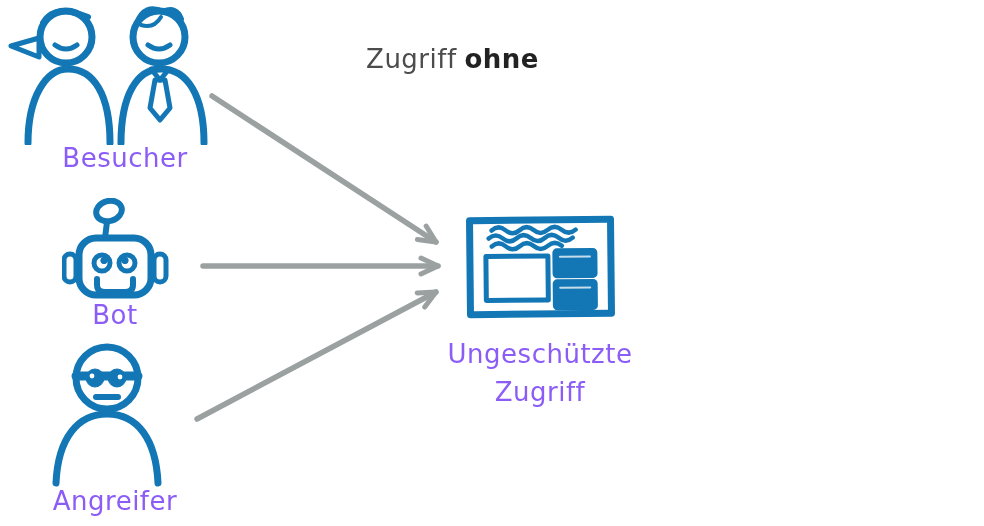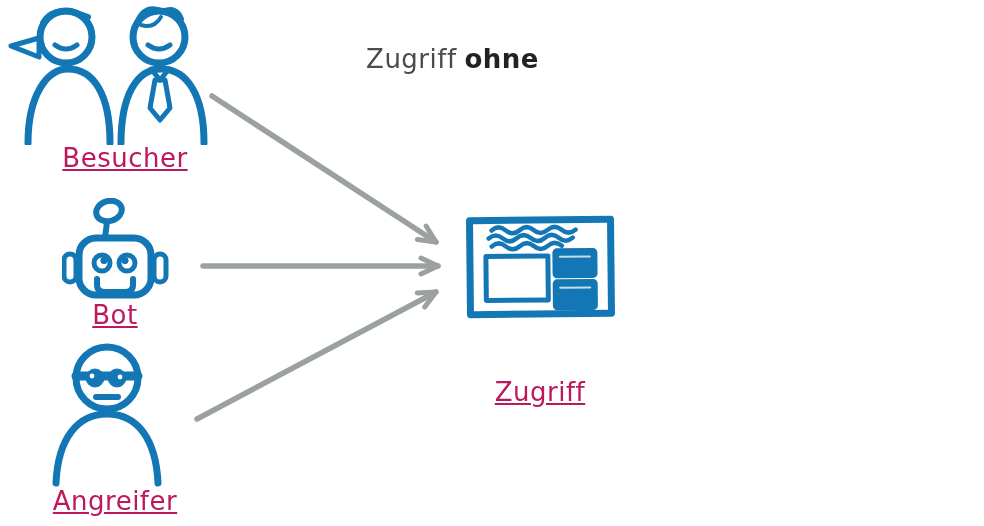--- a/index.html
+++ b/index.html
@@ -3,23 +3,22 @@
 <meta charset="utf-8">
 <style>
   * { margin:0; padding:0; box-sizing:border-box; }
   html,body { background:#ffffff; }
   #canvas {
     position:relative; width:984px; height:526px; background:#ffffff;
     font-family:"DejaVu Sans", sans-serif; overflow:hidden;
   }
   .abs { position:absolute; }
   .label {
-    color:#be185d; font-size:26px; text-align:center; letter-spacing:0.5px;
+    color:#8b5cf6; font-size:26px; text-align:center; letter-spacing:0.5px;
     line-height:1.25;
-    text-decoration:underline;
   }
   #title {
     left:270px; top:40px; width:365px; text-align:center;
     color:#4c4c4c; font-size:26px; line-height:1.5; letter-spacing:0.5px;
   }
   #title .emph { font-weight:bold; color:#222222; margin-left:0.30em; }
   #website-label { left:440px; top:336px; width:200px; line-height:1.45; }
   #besucher-label { left:40px;  top:142px; width:170px; }
   #bot-label      { left:40px;  top:299px; width:150px; }
   #angreifer-label{ left:30px;  top:485px; width:170px; }
@@ -106,17 +105,17 @@
       <rect class="sketch-fill" stroke-width="5" x="93" y="68" width="40" height="26" rx="2"></rect>
       <path d="M98,43 L128,43" stroke="#ffffff" stroke-width="2" opacity="0.75" stroke-linecap="round"></path>
       <path d="M98,74 L128,74" stroke="#ffffff" stroke-width="2" opacity="0.75" stroke-linecap="round"></path>
     </g>
   </svg>
 
   <div id="besucher-label" class="abs label">Besucher</div>
   <div id="bot-label" class="abs label">Bot</div>
   <div id="angreifer-label" class="abs label">Angreifer</div>
   <div id="website-label" class="abs label">
-    <br>
+    <span>Ungeschützte</span><br>
     <span>Zugriff</span>
   </div>
 
 </div>
 
 </body></html>

